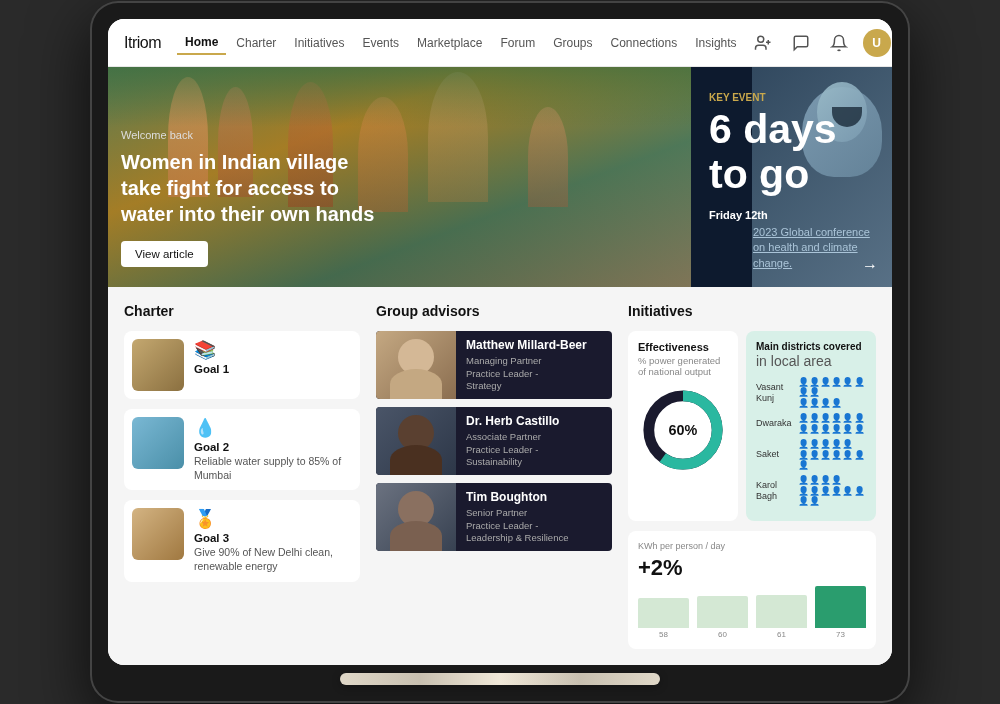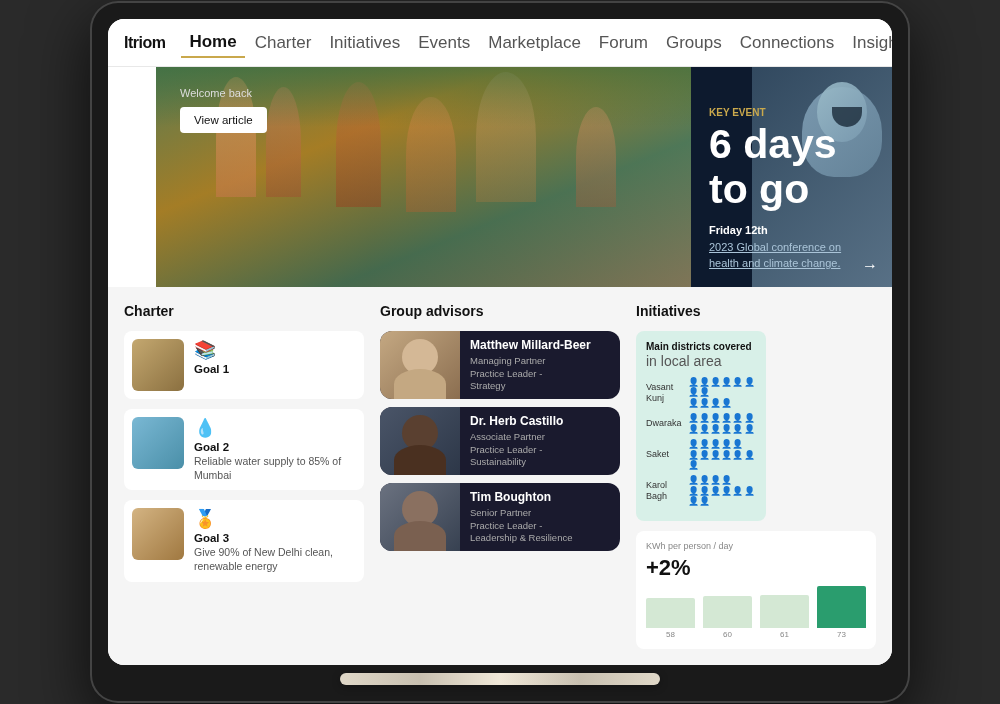--- a/index.html
+++ b/index.html
@@ -29,28 +29,28 @@
     .navbar {
       display: flex;
       align-items: center;
       padding: 0 16px;
       height: 48px;
       border-bottom: 1px solid #e8e8e8;
       background: #fff;
       gap: 4px;
     }
     .brand {
-      font-weight: 700;
+      font-weight: 400;
       font-size: 16px;
       color: #111;
       margin-right: 12px;
       letter-spacing: -0.5px;
     }
     .nav-item {
-      font-size: 17px;
+      font-size: 12px;
       color: #555;
       padding: 4px 8px;
       cursor: pointer;
       white-space: nowrap;
     }
     .nav-item.active {
       color: #111;
       font-weight: 600;
       border-bottom: 2px solid #c9a84c;
     }
@@ -86,27 +86,26 @@
     
     .hero {
       display: flex;
       height: 220px;
       position: relative;
     }
     .hero-left {
       flex: 1;
       background: linear-gradient(to right, rgba(0,0,0,0.65) 40%, rgba(0,0,0,0.1) 100%), 
                   linear-gradient(135deg, #4a7c59 0%, #8b6914 50%, #5a8a6a 100%);
-      padding: 20px 24px;
+      padding: 20px 13px;
       display: flex;
       flex-direction: column;
-      justify-content: flex-start;
+      justify-content: flex-end;
       position: relative;
       overflow: hidden;
-      margin-left: 48px;
     }
     .hero-bg-overlay {
       position: absolute;
       inset: 0;
       background: linear-gradient(to bottom right, #6b8f5e, #c4922a, #4a7a5e, #8b7355);
       opacity: 0.8;
     }
     .hero-content {
       position: relative;
       z-index: 2;
@@ -177,20 +176,21 @@
       color: #fff;
       margin-bottom: 4px;
     }
     .hero-event-name {
       position: relative;
       z-index: 2;
       font-size: 11px;
       color: #aac4d8;
       line-height: 1.4;
       text-decoration: underline;
+      margin-left: 44px;
     }
     .hero-arrow {
       position: absolute;
       bottom: 14px;
       right: 14px;
       z-index: 2;
       color: #fff;
       font-size: 16px;
     }
     
@@ -238,21 +238,21 @@
       color: #111;
       margin-bottom: 2px;
     }
     .goal-desc {
       font-size: 10.5px;
       color: #555;
       line-height: 1.3;
     }
     
     .advisor-card {
-      border-radius: 12px;
+      border-radius: 4px;
       overflow: hidden;
       margin-bottom: 8px;
       height: 68px;
       display: flex;
       align-items: center;
       position: relative;
       background: #1a1a2e;
     }
     .advisor-photo {
       width: 80px;
@@ -458,20 +458,21 @@
           <div style="position:absolute;top:20px;left:110px;width:35px;height:110px;background:linear-gradient(to bottom,#d4885a,#a05030);border-radius:50% 50% 0 0;opacity:0.5;"></div>
           <div style="position:absolute;top:15px;left:180px;width:45px;height:125px;background:linear-gradient(to bottom,#c87840,#984020);border-radius:50% 50% 0 0;opacity:0.5;"></div>
           <div style="position:absolute;top:30px;left:250px;width:50px;height:115px;background:linear-gradient(to bottom,#e09050,#b06030);border-radius:50% 50% 0 0;opacity:0.4;"></div>
           <div style="position:absolute;top:5px;left:320px;width:60px;height:130px;background:linear-gradient(to bottom,#d4a870,#a07840);border-radius:50% 50% 0 0;opacity:0.4;"></div>
           <div style="position:absolute;top:40px;left:420px;width:40px;height:100px;background:linear-gradient(to bottom,#c89060,#906040);border-radius:50% 50% 0 0;opacity:0.5;"></div>
 
           <div style="position:absolute;top:0;left:0;right:0;height:60px;background:linear-gradient(to bottom,#3a6e40,rgba(58,110,64,0));opacity:0.7;"></div>
         </div>
         <div class="hero-content">
           <div class="hero-welcome">Welcome back</div>
+          <div class="hero-title">Women in Indian village take fight for access to water into their own hands</div>
           <button class="hero-btn">View article</button>
         </div>
       </div>
       <div class="hero-right">
         <div class="hero-right-bg"></div>
 
         <div style="position:absolute;right:0;top:0;bottom:0;width:140px;z-index:1;">
           <div style="position:absolute;inset:0;background:linear-gradient(135deg,#4a6880,#6a8aa0,#8aaac0);opacity:0.6;"></div>
 
           <div style="position:absolute;top:20px;right:10px;width:80px;height:90px;background:linear-gradient(135deg,#8aaac0,#6a8aa0);border-radius:50% 50% 40% 40%;opacity:0.8;"></div>
@@ -557,20 +558,33 @@
             <div class="advisor-role">Senior Partner<br>Practice Leader -<br>Leadership &amp; Resilience</div>
           </div>
         </div>
       </div>
 
       <div class="section">
         <div class="section-title">Initiatives</div>
 
         <div class="initiatives-top">
 
+          <div class="effectiveness-box">
+            <div class="eff-title">Effectiveness</div>
+            <div class="eff-subtitle">% power generated of national output</div>
+            <div class="donut-container">
+              <svg class="donut-svg" viewBox="0 0 100 100">
+
+                <circle cx="50" cy="50" r="38" fill="none" stroke="#1a1a2e" stroke-width="12"></circle>
+
+                <circle cx="50" cy="50" r="38" fill="none" stroke="#2ab8a0" stroke-width="12" stroke-dasharray="143.26 95.51" stroke-dashoffset="0" transform="rotate(-90 50 50)"></circle>
+                <text x="50" y="55" text-anchor="middle" class="donut-center-text" font-size="16" font-weight="700" fill="#111">60%</text>
+              </svg>
+            </div>
+          </div>
 
           <div class="districts-box">
             <div class="dist-title">Main districts covered</div>
             <div class="dist-subtitle">in local area</div>
 
             <div class="district-row">
               <div class="district-name">Vasant<br>Kunj</div>
               <div class="people-icons">
                 <span style="color:#2a9d6e;font-size:9px;">👤👤👤👤👤👤👤👤</span>
                 <span style="color:#a8d8c4;font-size:9px;">👤👤👤👤</span>

